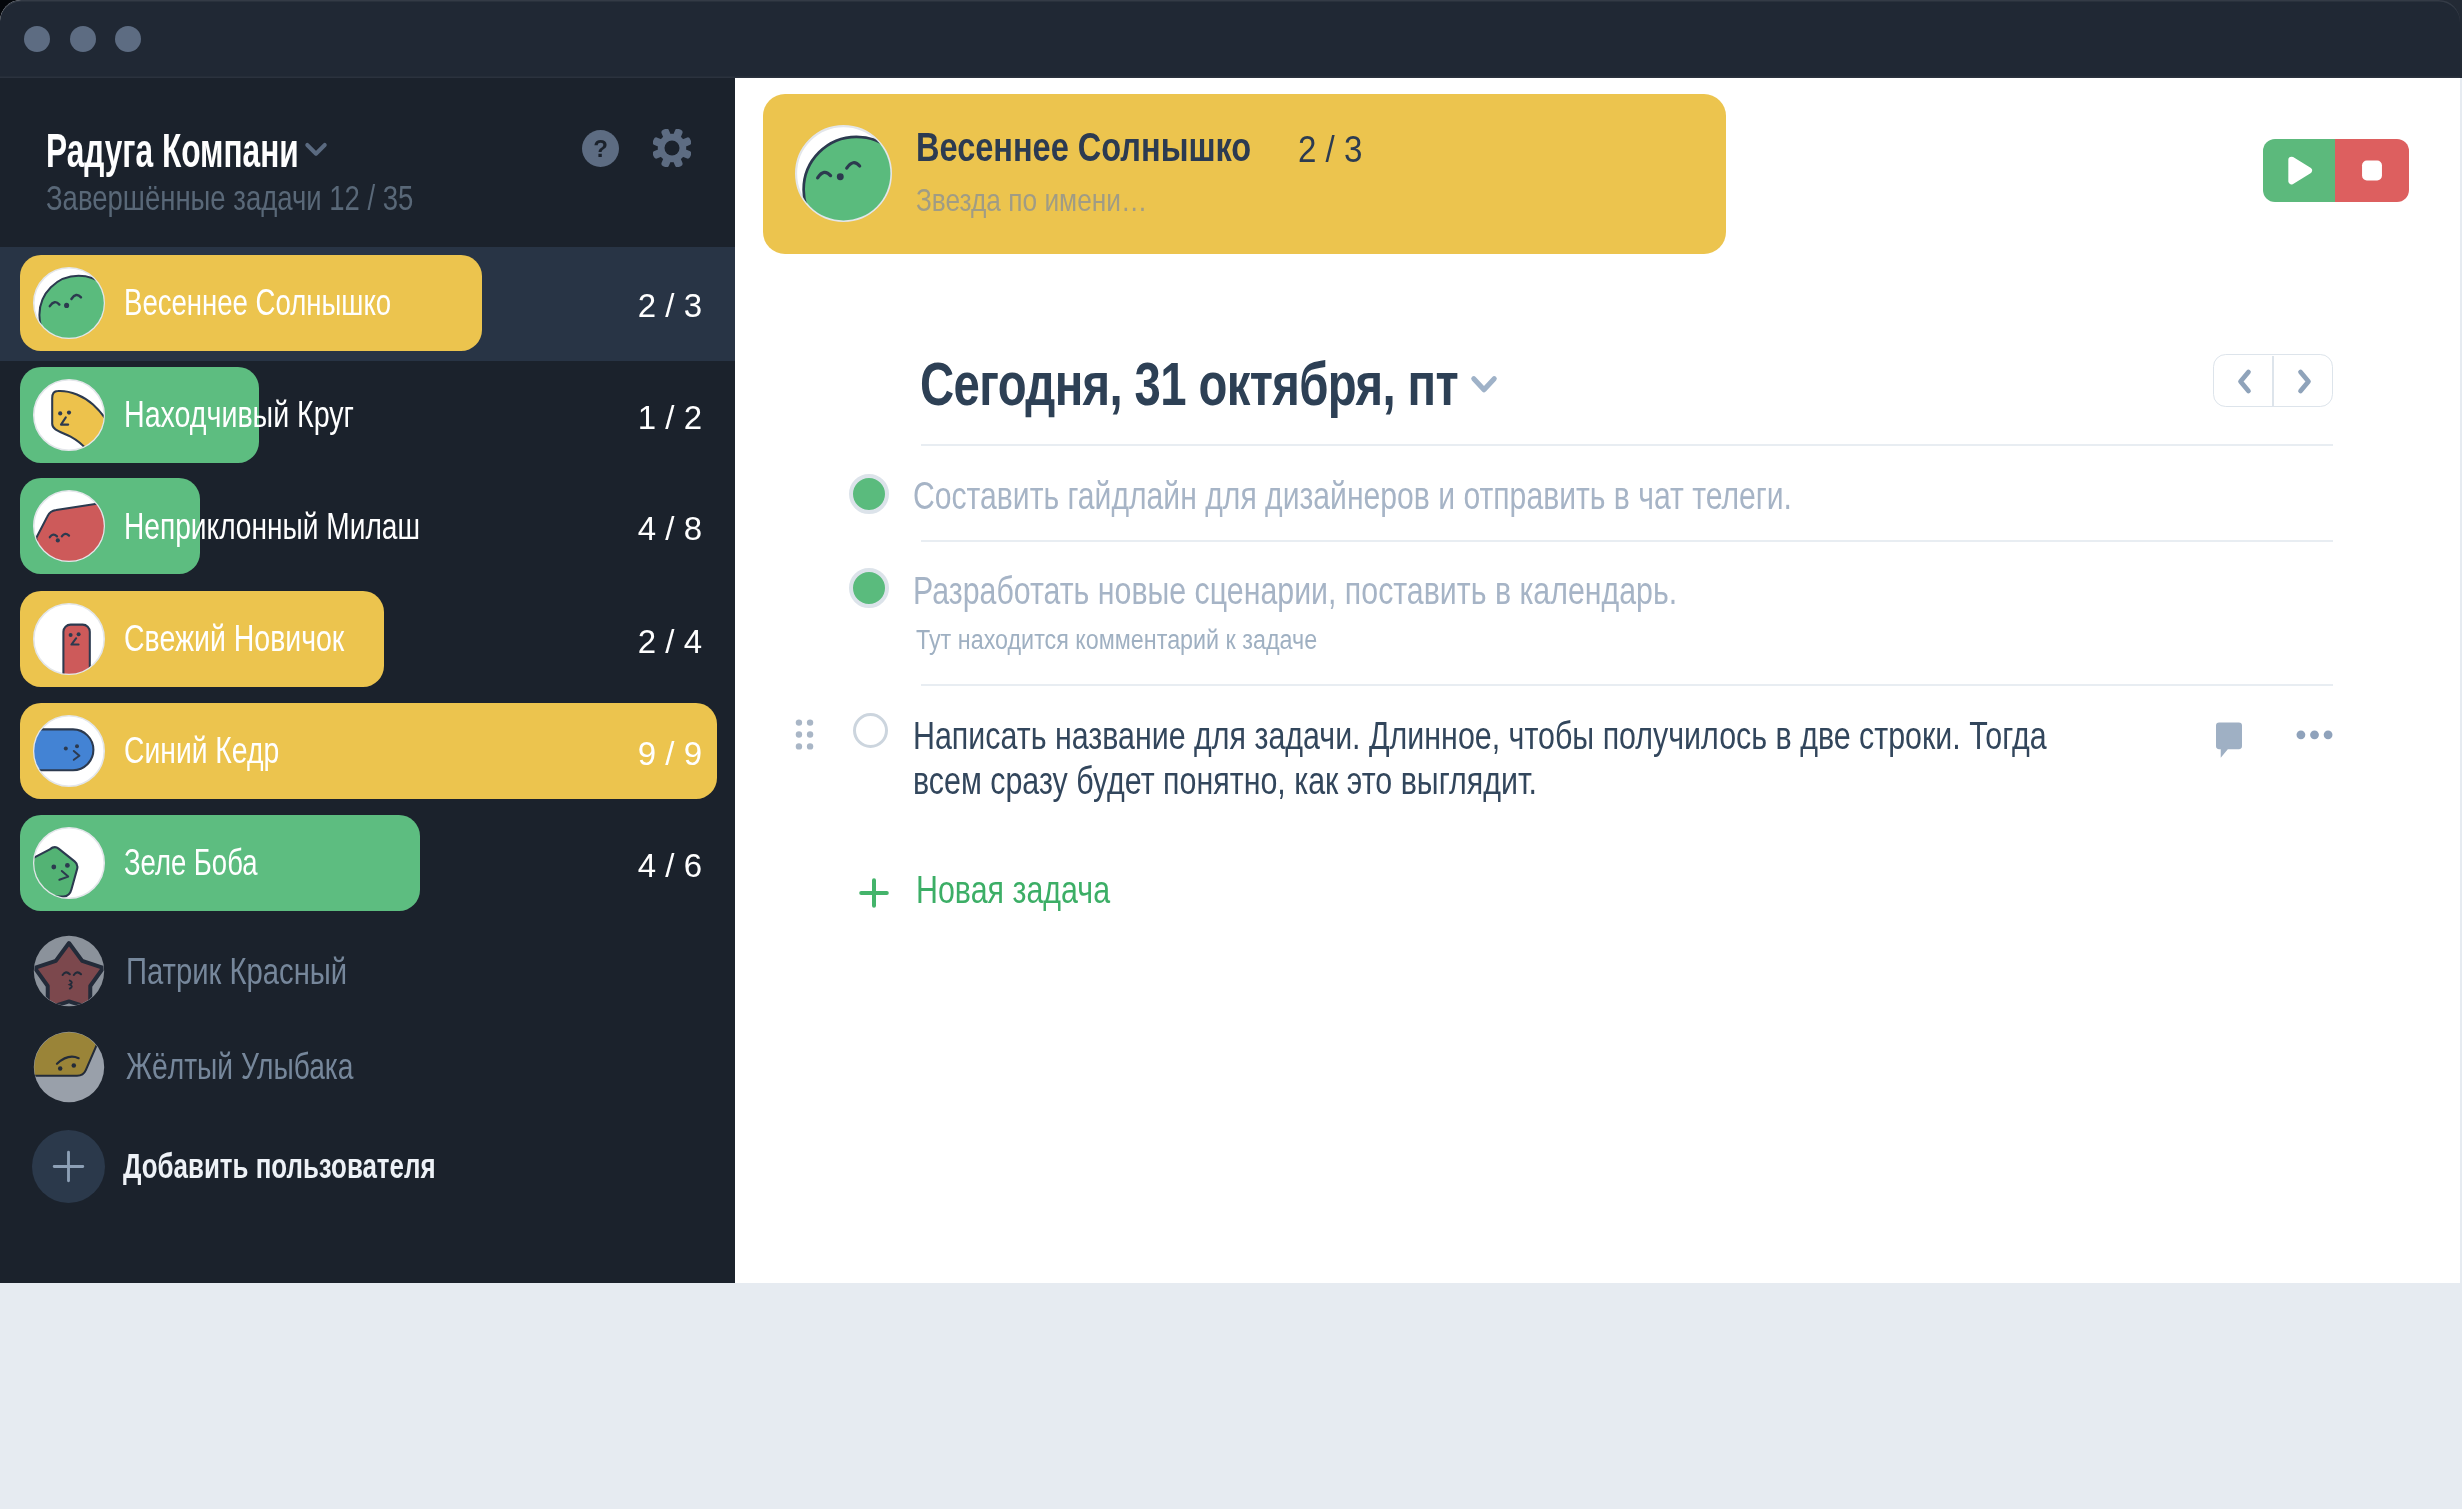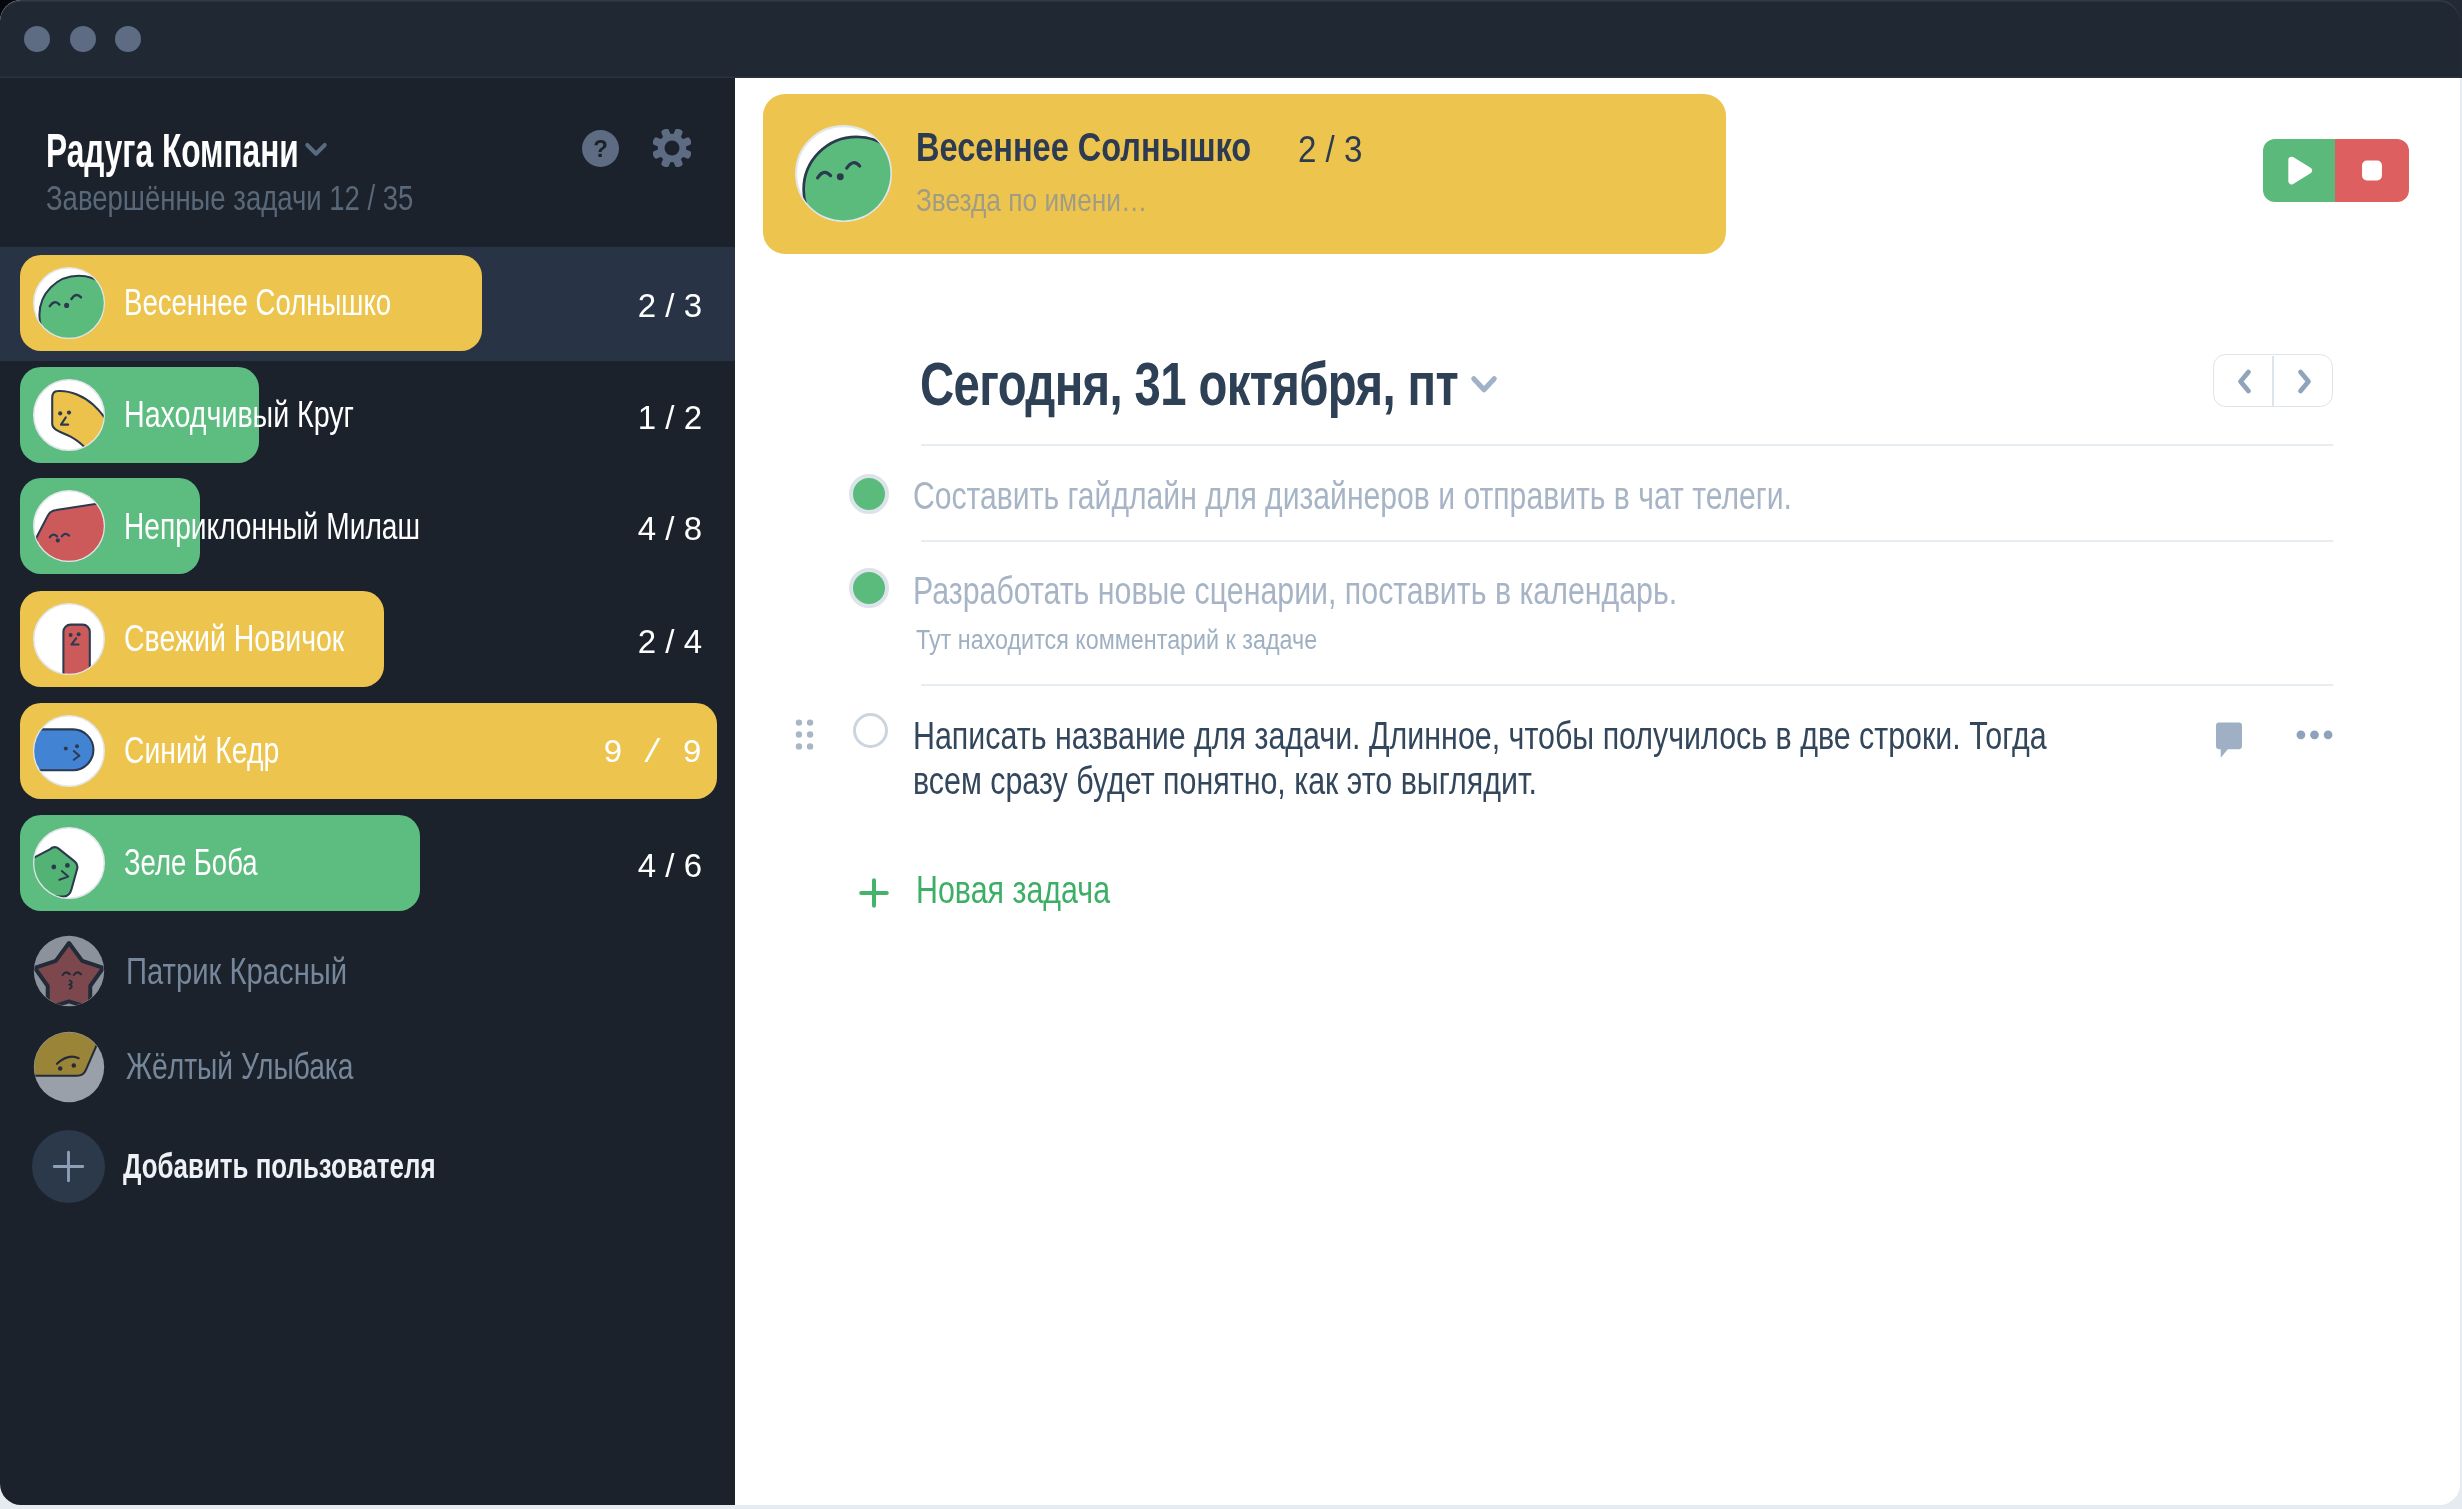--- a/index.html
+++ b/index.html
@@ -1,18 +1,18 @@
 <!DOCTYPE html>
 <html style="font-size:12.7px"><head>
 <meta charset="utf-8">
 <style>
 * { margin:0; padding:0; box-sizing:border-box; }
 html,body { width:2462px; height:1509px; }
 body { font-family:"Liberation Sans", sans-serif; background:#e6ebf1; }
-.canvas { position:relative; width:2462px; height:1509px; overflow:hidden; }
+.canvas { position:relative; width:2462px; height:1283px; overflow:hidden; }
 .abs { position:absolute; }
 .corner-tl { left:0; top:0; width:32px; height:32px; background:#04070b; }
 .corner-tr { right:0; top:0; width:29px; height:78px; background:#232a35; }
 .window { left:0; top:0; width:2460px; height:1505px; border-radius:21px; overflow:hidden; background:#fff; }
 .titlebar { left:0; top:0; width:100%; height:78px; background:#202834; box-shadow:inset 0 1.6px 0 rgba(255,255,255,.09), inset 0 -1.6px 0 rgba(255,255,255,.05); }
 .dot { border-radius:50%; width:26px; height:26px; background:#5d6c82; top:26px; }
 .sidebar { left:0; top:78px; width:735px; height:1427px; background:#1b222c; }
 .main { left:735px; top:78px; width:1725px; height:1427px; background:#ffffff; border-radius:0 0 21px 0; }
 
 
@@ -101,21 +101,21 @@
   <div class="abs rowname" id="n1" style="top:282px; transform:scaleX(0.745); transform-origin:0 50%; white-space:nowrap;">Весеннее Солнышко</div>
   <div class="abs rowname" id="n2" style="top:394px; transform:scaleX(0.773); transform-origin:0 50%; white-space:nowrap;">Находчивый Круг</div>
   <div class="abs rowname" id="n3" style="top:506px; transform:scaleX(0.760); transform-origin:0 50%; white-space:nowrap;">Неприклонный Милаш</div>
   <div class="abs rowname" id="n4" style="top:618px; transform:scaleX(0.770); transform-origin:0 50%; white-space:nowrap;">Свежий Новичок</div>
   <div class="abs rowname" id="n5" style="top:730px; transform:scaleX(0.765); transform-origin:0 50%; white-space:nowrap;">Синий Кедр</div>
   <div class="abs rowname" id="n6" style="top:842px; transform:scaleX(0.742); transform-origin:0 50%; white-space:nowrap;">Зеле Боба</div>
   <div class="abs rowcount" style="top:287px;">2 / 3</div>
   <div class="abs rowcount" style="top:399px;">1 / 2</div>
   <div class="abs rowcount" style="top:510px;">4 / 8</div>
   <div class="abs rowcount" style="top:623px;text-align:right;">2 / 4</div>
-  <div class="abs rowcount" style="top:735px;font-family:Liberation Mono, monospace;">9 / 9</div>
+  <div class="abs rowcount" style="top:735px;">9 / 9</div>
   <div class="abs rowcount" style="top:847px;">4 / 6</div>
 
   <div class="abs greyname" id="g1" style="left:126px; top:951px; transform:scaleX(0.790); transform-origin:0 50%; white-space:nowrap;">Патрик Красный</div>
   <div class="abs greyname" id="g2" style="left:126px; top:1046px; transform:scaleX(0.762); transform-origin:0 50%; white-space:nowrap;">Жёлтый Улыбака</div>
   <div class="abs adduser-label" id="adduser" style="left:123px; top:1146px; transform:scaleX(0.740); transform-origin:0 50%; white-space:nowrap;">Добавить пользователя</div>
 
   <div class="abs banner"></div>
   <div class="abs banner-title" id="btitle" style="transform:scaleX(0.813); transform-origin:0 50%; white-space:nowrap;">Весеннее Солнышко</div>
   <div class="abs banner-count">2 / 3</div>
   <div class="abs banner-sub" id="bsub" style="transform:scaleX(0.821); transform-origin:0 50%; white-space:nowrap;">Звезда по имени…</div>

